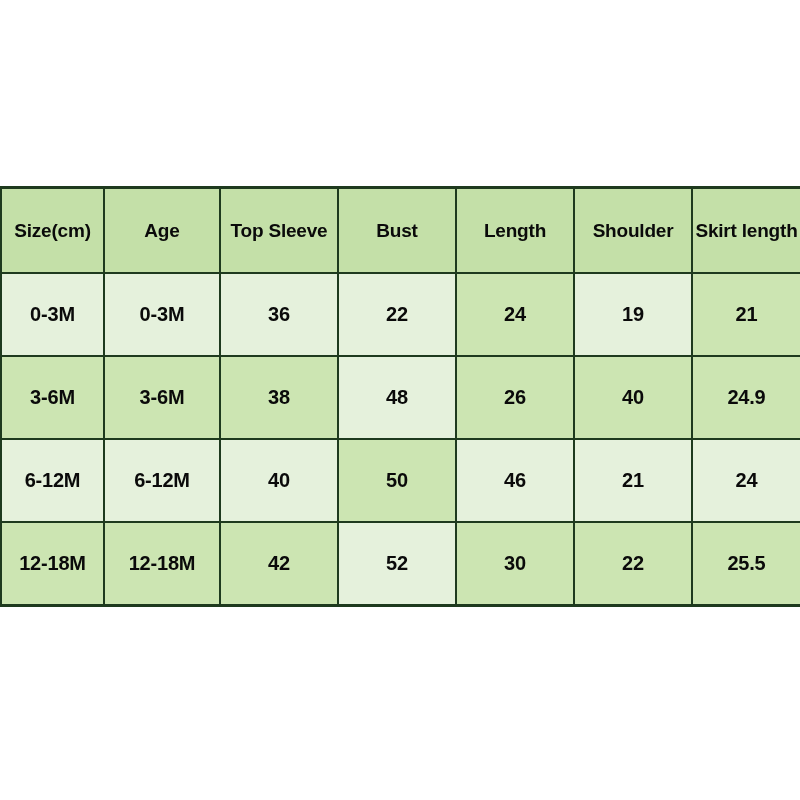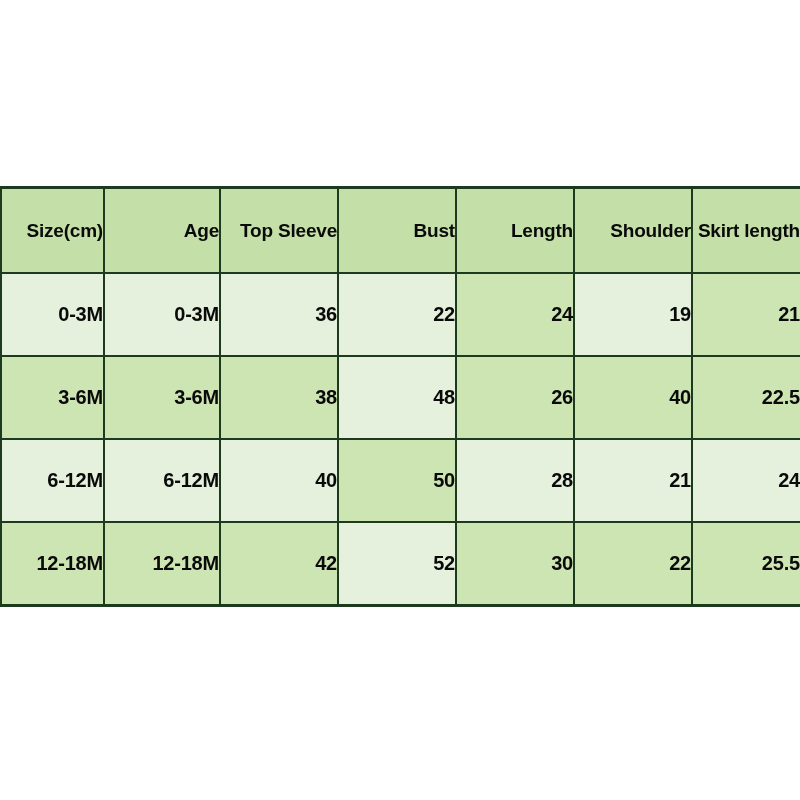--- a/index.html
+++ b/index.html
@@ -36,21 +36,21 @@
   #size-chart col.c4 { width: 118px; }
   #size-chart col.c5 { width: 118px; }
   #size-chart col.c6 { width: 109px; }
 
   #size-chart th,
   #size-chart td {
     border-left: 2px solid #1e3a1e;
     border-right: 2px solid #1e3a1e;
     border-top: 2px solid #1e3a1e;
     border-bottom: 2px solid #1e3a1e;
-    text-align: right;
+    text-align: center;
     vertical-align: middle;
     color: #0a0a0a;
     white-space: nowrap;
     overflow: hidden;
     padding: 0;
   }
 
   #size-chart thead th {
     height: 83px;
     background: #c4e0a8;
@@ -105,28 +105,28 @@
         <td class="shade-light">19</td>
         <td class="shade-medium">21</td>
       </tr>
       <tr>
         <td class="shade-medium">3-6M</td>
         <td class="shade-medium">3-6M</td>
         <td class="shade-medium">38</td>
         <td class="shade-light">48</td>
         <td class="shade-medium">26</td>
         <td class="shade-medium">40</td>
-        <td class="shade-medium">22.5</td>
+        <td class="shade-medium">24.9</td>
       </tr>
       <tr>
         <td class="shade-light">6-12M</td>
         <td class="shade-light">6-12M</td>
         <td class="shade-light">40</td>
         <td class="shade-medium">50</td>
-        <td class="shade-light">28</td>
+        <td class="shade-light">46</td>
         <td class="shade-light">21</td>
         <td class="shade-light">24</td>
       </tr>
       <tr>
         <td class="shade-medium">12-18M</td>
         <td class="shade-medium">12-18M</td>
         <td class="shade-medium">42</td>
         <td class="shade-light">52</td>
         <td class="shade-medium">30</td>
         <td class="shade-medium">22</td>

